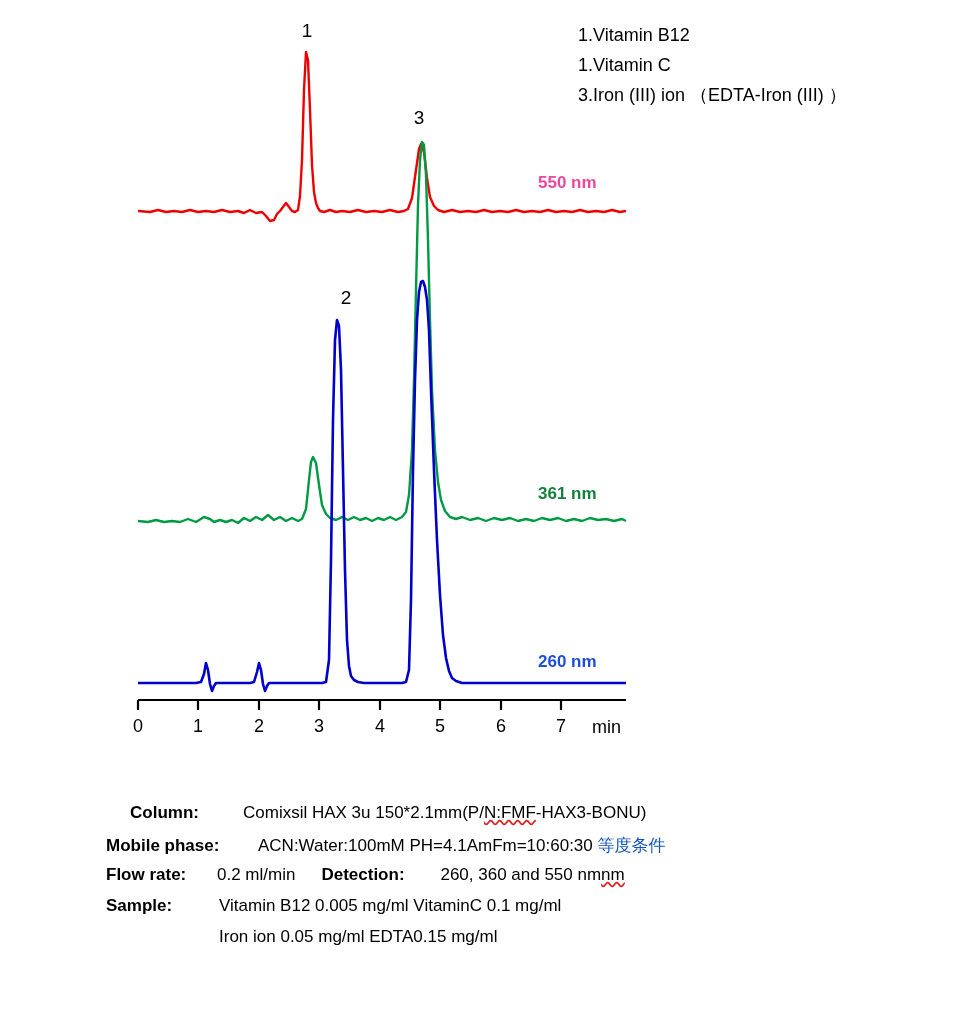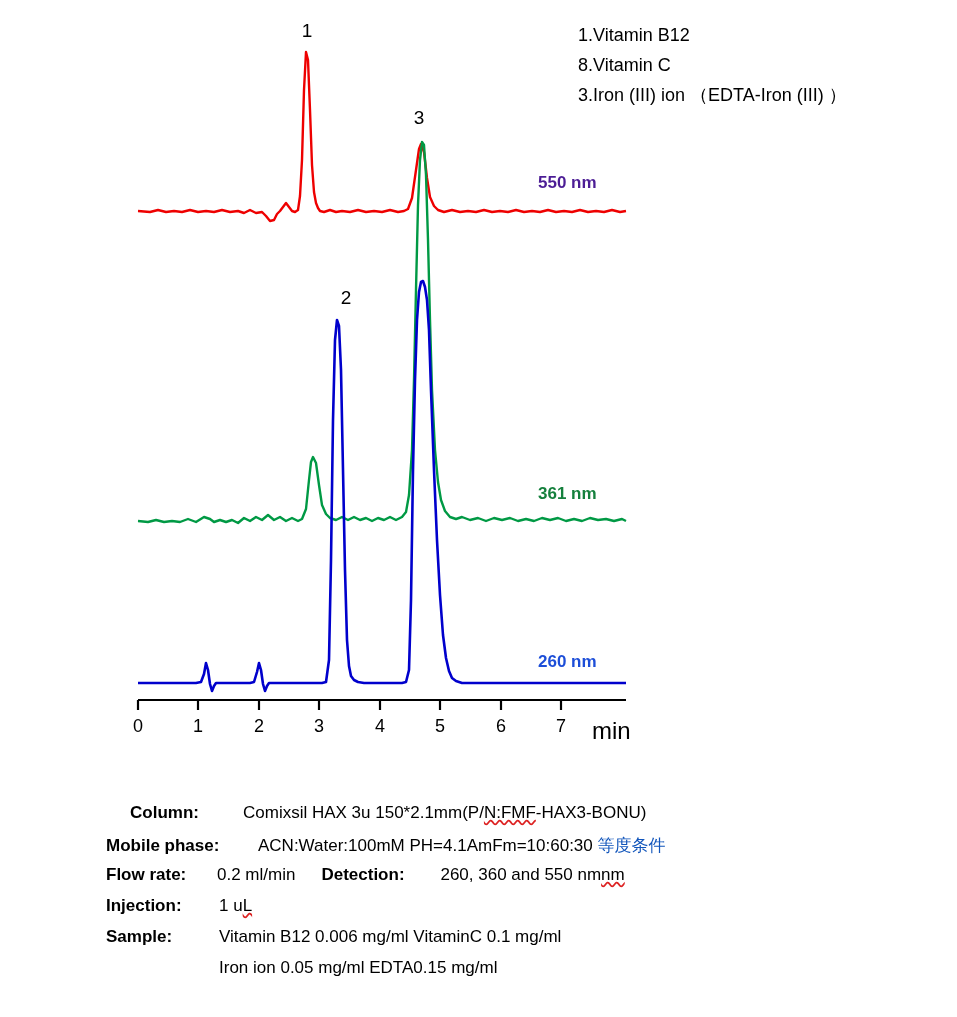--- a/index.html
+++ b/index.html
@@ -46,32 +46,32 @@
   }
   #peak-label-1 { left: 292px; top: 20px; }
   #peak-label-3 { left: 404px; top: 107px; }
   #peak-label-2 { left: 331px; top: 287px; }
   .trace-label {
     position: absolute;
     font-size: 17px;
     font-weight: bold;
     white-space: nowrap;
   }
-  #trace-label-550 { left: 538px; top: 173px; color: #4c1d95; }
+  #trace-label-550 { left: 538px; top: 173px; color: #ec4899; }
   #trace-label-361 { left: 538px; top: 484px; color: #15803d; }
   #trace-label-260 { left: 538px; top: 652px; color: #1d4ed8; }
   .axis-tick {
     position: absolute;
     font-size: 18px;
     text-align: center;
     width: 24px;
   }
   #axis-unit {
     position: absolute;
-    font-size: 24px;
+    font-size: 18px;
     left: 592px;
     top: 717px;
   }
   #footer {
     position: absolute;
     left: 106px;
     top: 803px;
     width: 840px;
     font-size: 17px;
   }
@@ -159,21 +159,21 @@
       <line x1="319" y1="700" x2="319" y2="710"></line>
       <line x1="380" y1="700" x2="380" y2="710"></line>
       <line x1="440" y1="700" x2="440" y2="710"></line>
       <line x1="501" y1="700" x2="501" y2="710"></line>
       <line x1="561" y1="700" x2="561" y2="710"></line>
     </g>
   </svg>
 
   <div class="legend">
     <div>1.Vitamin B12</div>
-    <div>8.Vitamin C</div>
+    <div>1.Vitamin C</div>
     <div>3.Iron (III) ion  （EDTA-Iron (III) ）</div>
   </div>
 
   <div class="peak-label" id="peak-label-1">1</div>
   <div class="peak-label" id="peak-label-3">3</div>
   <div class="peak-label" id="peak-label-2">2</div>
 
   <div class="trace-label" id="trace-label-550">550 nm</div>
   <div class="trace-label" id="trace-label-361">361 nm</div>
   <div class="trace-label" id="trace-label-260">260 nm</div>
@@ -207,29 +207,24 @@
 
   <div class="row">
     <span class="lbl w-flow">Flow rate:</span>
     <span>0.2 ml/min</span>
     <span style="width:26px;"></span>
     <span class="lbl w-det">Detection:</span>
     <span>260, 360 and 550 nm </span>
     <span class="u-wavy">nm</span>
   </div>
 
-  <div class="row">
-    <span class="lbl w-inj">Injection:</span>
-    <span>1 u</span>
-    <span class="u-wavy">L</span>
-  </div>
 
   <div class="row">
     <span class="lbl w-samp">Sample:</span>
-    <span>Vitamin B12 0.006 mg/</span>
+    <span>Vitamin B12 0.005 mg/</span>
     <span class="u-line">ml    Vitamin</span>
     <span> C 0.1 mg/ml</span>
   </div>
 
   <div class="row indent-sample">
     <span>Iron ion 0.05 mg/</span>
     <span class="u-line">ml    EDTA</span>
     <span> 0.15 mg/ml</span>
   </div>
 

